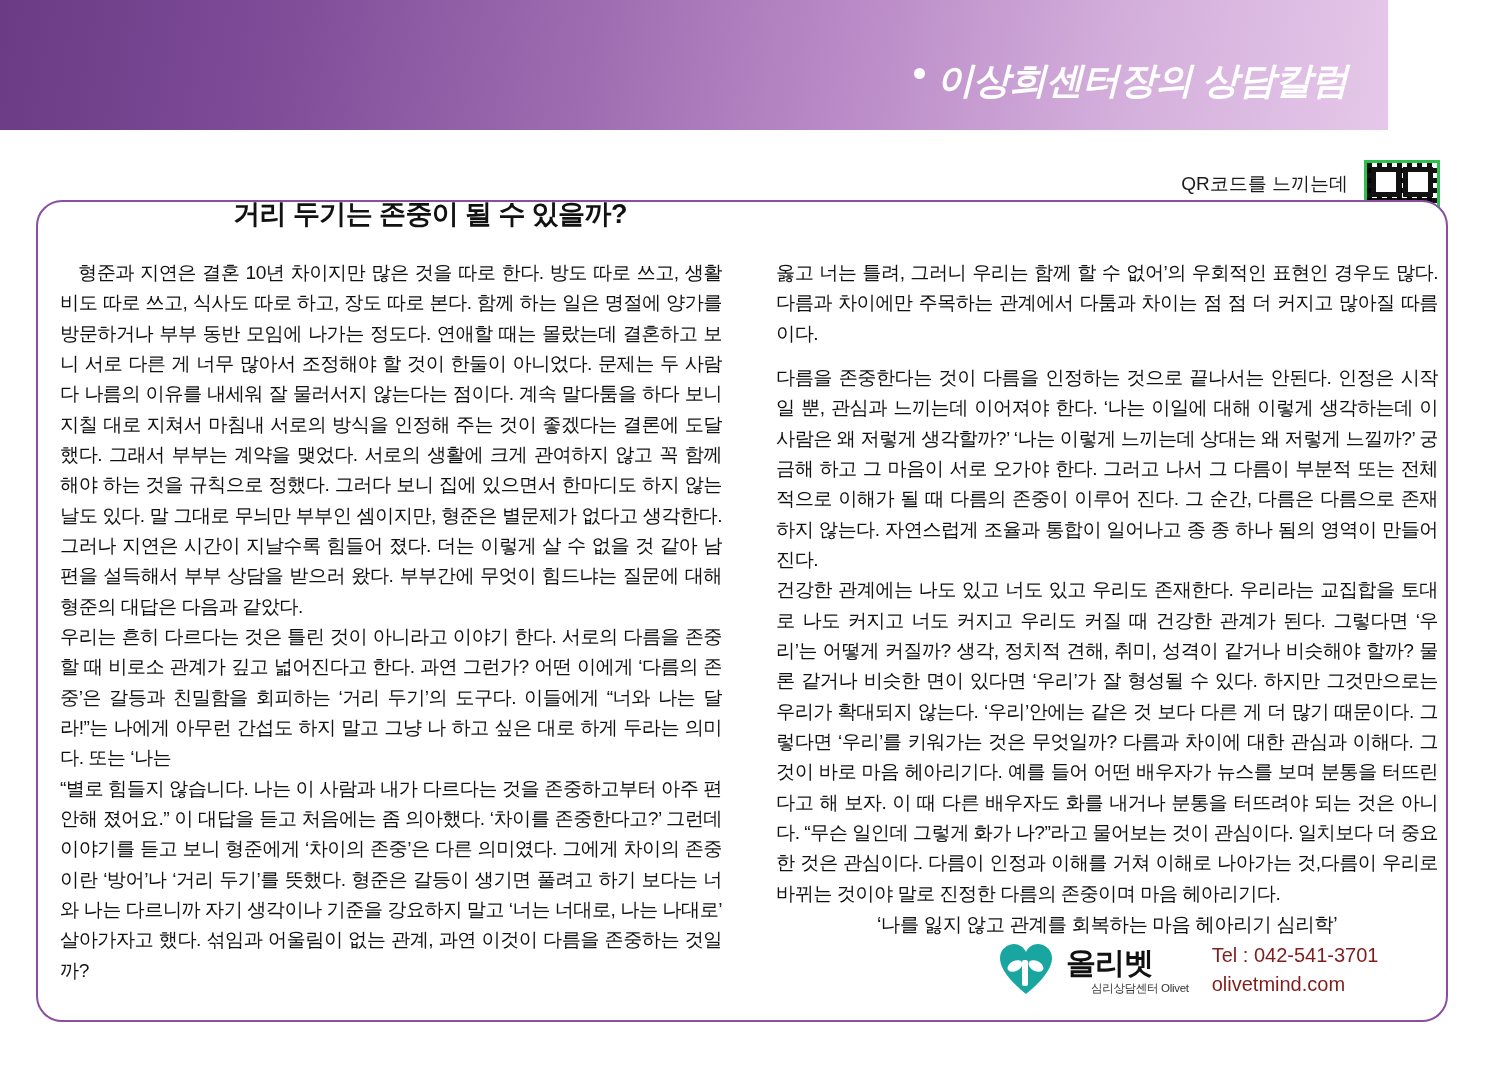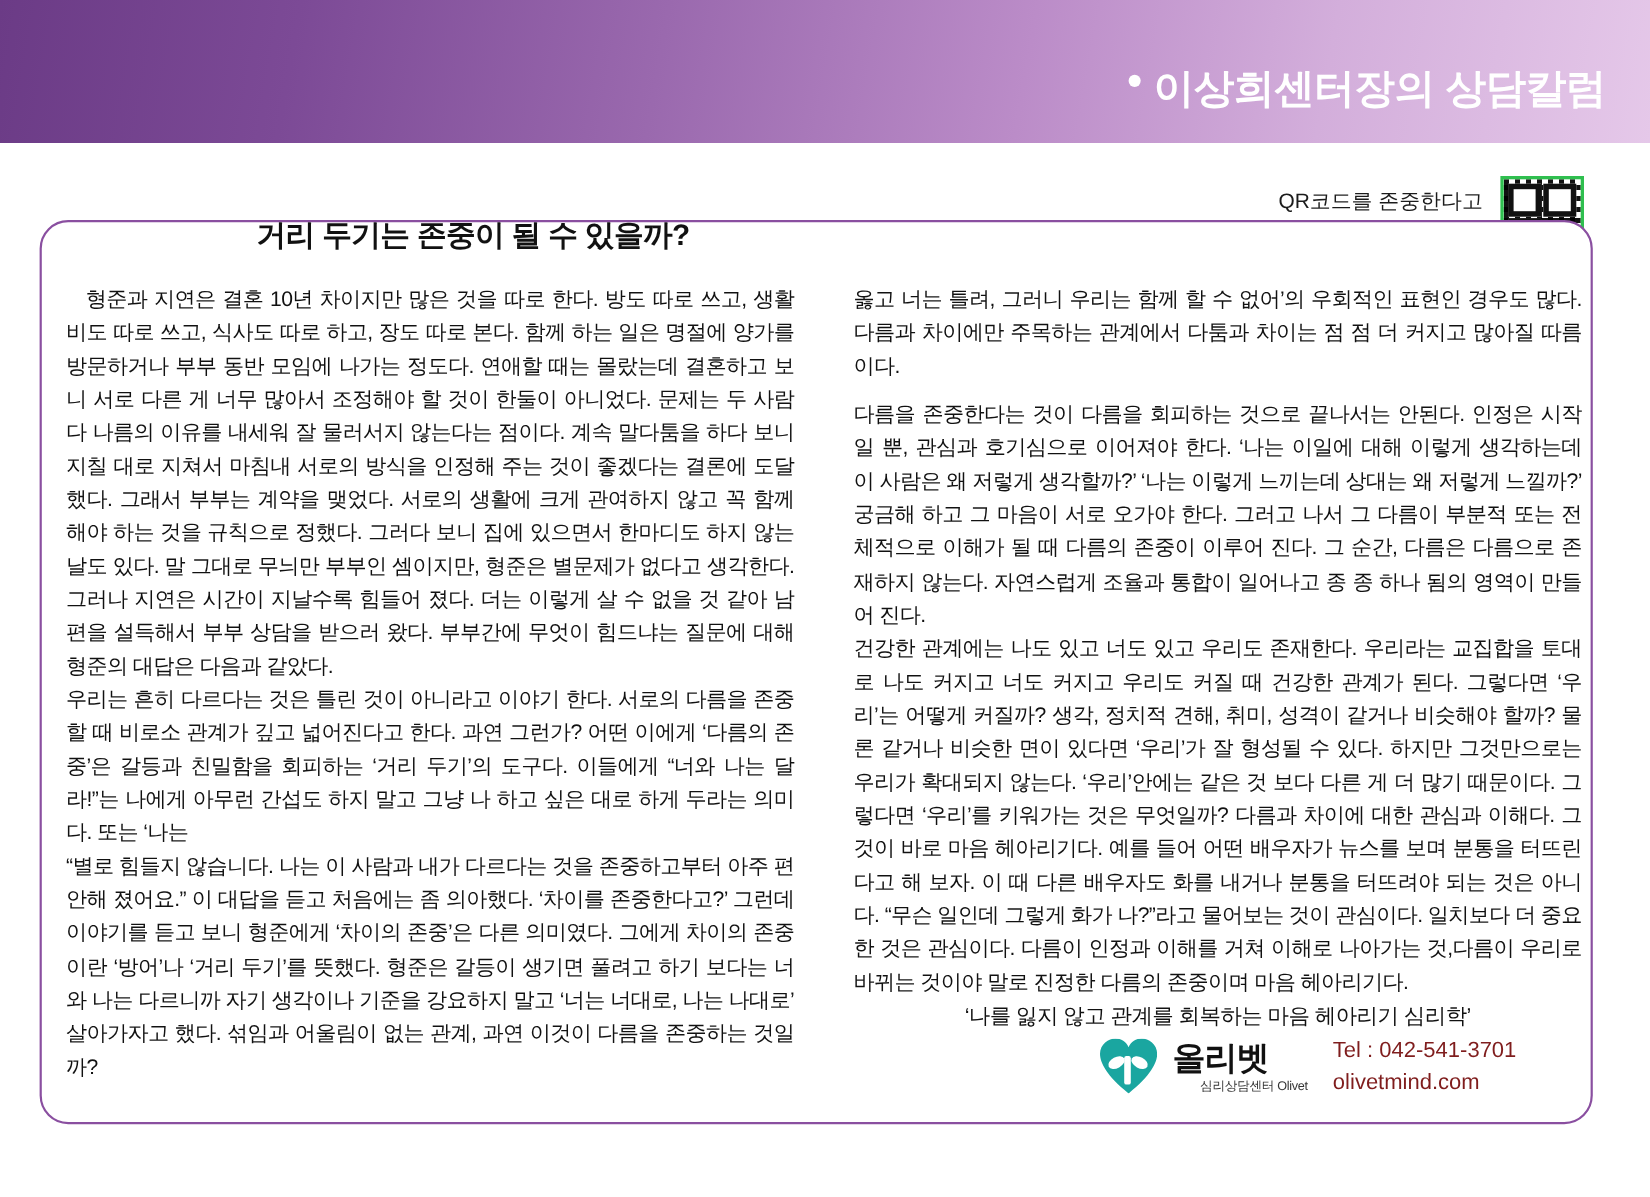--- a/index.html
+++ b/index.html
@@ -12,23 +12,24 @@
     background: #ffffff;
     font-family: "Liberation Sans", sans-serif;
     overflow: hidden;
     position: relative;
   }
 
   
   .header-band {
     position: absolute;
     top: 0; left: 0;
-    width: 1500px;
+    width: 1388px;
     height: 130px;
     background: linear-gradient(100deg, #6b3b86 0%, #7c4a96 18%, #9a69ae 40%, #bb8cc8 62%, #d3aedb 80%, #e5c8e9 100%);
+    font-style: italic;
   }
   .header-title-wrap {
     position: absolute;
     right: 40px;
     top: 62px;
     display: flex;
     align-items: center;
     gap: 12px;
   }
   .header-bullet {
@@ -217,21 +218,21 @@
 
 <div class="header-band">
   <div class="header-title-wrap">
     <span class="header-bullet"></span>
     <span class="header-title">이상희센터장의 상담칼럼</span>
   </div>
 </div>
 
 <div class="qr-block">
   <div class="qr-text">
-    <div>QR코드를 존중한다고</div>
+    <div>QR코드를 느끼는데</div>
     <div>지난 상담칼럼을 다시보실 수 있습니다.</div>
   </div>
   <div class="qr-code">
     <span class="qr-eye-bl"></span>
   </div>
 </div>
 
 <div class="page-frame"></div>
 
 <div class="article-title">거리 두기는 존중이 될 수 있을까?</div>
@@ -239,21 +240,21 @@
 <div class="columns">
 
   <div class="col">
     <p class="indent">  형준과 지연은 결혼 10년 차이지만 많은 것을 따로 한다. 방도 따로 쓰고, 생활비도 따로 쓰고, 식사도 따로 하고, 장도 따로 본다. 함께 하는 일은 명절에 양가를 방문하거나 부부 동반 모임에 나가는 정도다. 연애할 때는 몰랐는데 결혼하고 보니 서로 다른 게 너무 많아서 조정해야 할 것이 한둘이 아니었다. 문제는 두 사람 다 나름의 이유를 내세워 잘 물러서지 않는다는 점이다. 계속 말다툼을 하다 보니 지칠 대로 지쳐서 마침내 서로의 방식을 인정해 주는 것이 좋겠다는 결론에 도달했다. 그래서 부부는 계약을 맺었다. 서로의 생활에 크게 관여하지 않고 꼭 함께 해야 하는 것을 규칙으로 정했다. 그러다 보니 집에 있으면서 한마디도 하지 않는 날도 있다. 말 그대로 무늬만 부부인 셈이지만, 형준은 별문제가 없다고 생각한다. 그러나 지연은 시간이 지날수록 힘들어 졌다. 더는 이렇게 살 수 없을 것 같아 남편을 설득해서 부부 상담을 받으러 왔다. 부부간에 무엇이 힘드냐는 질문에 대해 형준의 대답은 다음과 같았다.</p>
     <p>우리는 흔히 다르다는 것은 틀린 것이 아니라고 이야기 한다. 서로의 다름을 존중할 때 비로소 관계가 깊고 넓어진다고 한다. 과연 그런가?  어떤 이에게 ‘다름의 존중’은 갈등과 친밀함을 회피하는 ‘거리 두기’의 도구다. 이들에게 “너와 나는 달라!”는 나에게 아무런 간섭도 하지 말고 그냥 나 하고 싶은 대로 하게 두라는 의미다. 또는 ‘나는</p>
     <p>  “별로 힘들지 않습니다. 나는 이 사람과 내가 다르다는 것을 존중하고부터 아주 편안해 졌어요.” 이 대답을 듣고 처음에는 좀 의아했다. ‘차이를 존중한다고?’ 그런데 이야기를 듣고 보니 형준에게 ‘차이의 존중’은 다른 의미였다. 그에게 차이의 존중이란 ‘방어’나 ‘거리 두기’를 뜻했다. 형준은 갈등이 생기면 풀려고 하기 보다는 너와 나는 다르니까 자기 생각이나 기준을 강요하지 말고 ‘너는 너대로, 나는 나대로’ 살아가자고 했다. 섞임과 어울림이 없는 관계, 과연 이것이 다름을 존중하는 것일까?</p>
   </div>
 
   <div class="col">
     <p>옳고 너는 틀려, 그러니 우리는 함께 할 수 없어’의 우회적인 표현인 경우도 많다. 다름과 차이에만 주목하는 관계에서 다툼과 차이는 점 점 더 커지고 많아질 따름이다.</p>
-    <p class="gap">  다름을 존중한다는 것이 다름을 회피하는 것으로 끝나서는 안된다. 인정은 시작일 뿐, 관심과 호기심으로 이어져야 한다. ‘나는 이일에 대해 이렇게 생각하는데 이 사람은 왜 저렇게 생각할까?’ ‘나는 이렇게 느끼는데 상대는 왜 저렇게 느낄까?’ 궁금해 하고 그 마음이 서로 오가야 한다. 그러고 나서 그 다름이 부분적 또는 전체적으로 이해가 될 때 다름의 존중이 이루어 진다. 그 순간, 다름은 다름으로 존재하지 않는다. 자연스럽게 조율과 통합이 일어나고  종 종 하나 됨의 영역이 만들어 진다.</p>
+    <p class="gap">  다름을 존중한다는 것이 다름을 인정하는 것으로 끝나서는 안된다. 인정은 시작일 뿐, 관심과 느끼는데 이어져야 한다. ‘나는 이일에 대해 이렇게 생각하는데 이 사람은 왜 저렇게 생각할까?’ ‘나는 이렇게 느끼는데 상대는 왜 저렇게 느낄까?’ 궁금해 하고 그 마음이 서로 오가야 한다. 그러고 나서 그 다름이 부분적 또는 전체적으로 이해가 될 때 다름의 존중이 이루어 진다. 그 순간, 다름은 다름으로 존재하지 않는다. 자연스럽게 조율과 통합이 일어나고  종 종 하나 됨의 영역이 만들어 진다.</p>
     <p>  건강한 관계에는 나도 있고 너도 있고 우리도 존재한다. 우리라는 교집합을 토대로 나도 커지고 너도 커지고 우리도 커질 때 건강한 관계가 된다. 그렇다면 ‘우리’는 어떻게 커질까? 생각, 정치적 견해, 취미, 성격이 같거나 비슷해야 할까? 물론 같거나 비슷한 면이 있다면 ‘우리’가 잘 형성될 수 있다. 하지만 그것만으로는 우리가 확대되지 않는다. ‘우리’안에는 같은 것 보다 다른 게 더 많기 때문이다. 그렇다면 ‘우리’를 키워가는 것은 무엇일까? 다름과 차이에 대한 관심과 이해다. 그것이 바로 마음 헤아리기다. 예를 들어 어떤 배우자가 뉴스를 보며 분통을 터뜨린다고 해 보자. 이 때 다른 배우자도 화를 내거나 분통을 터뜨려야 되는 것은 아니다. “무슨 일인데 그렇게 화가 나?”라고 물어보는 것이 관심이다. 일치보다 더 중요한 것은 관심이다. 다름이 인정과 이해를 거쳐 이해로 나아가는 것,다름이 우리로 바뀌는 것이야 말로 진정한 다름의 존중이며 마음 헤아리기다.</p>
     <p class="quote-line">‘나를 잃지 않고 관계를 회복하는 마음 헤아리기 심리학’</p>
   </div>
 
 </div>
 
 <div class="footer-brand">
   <div class="brand-mark">
     <span class="heart"></span>
     <span class="leaf-l"></span>

